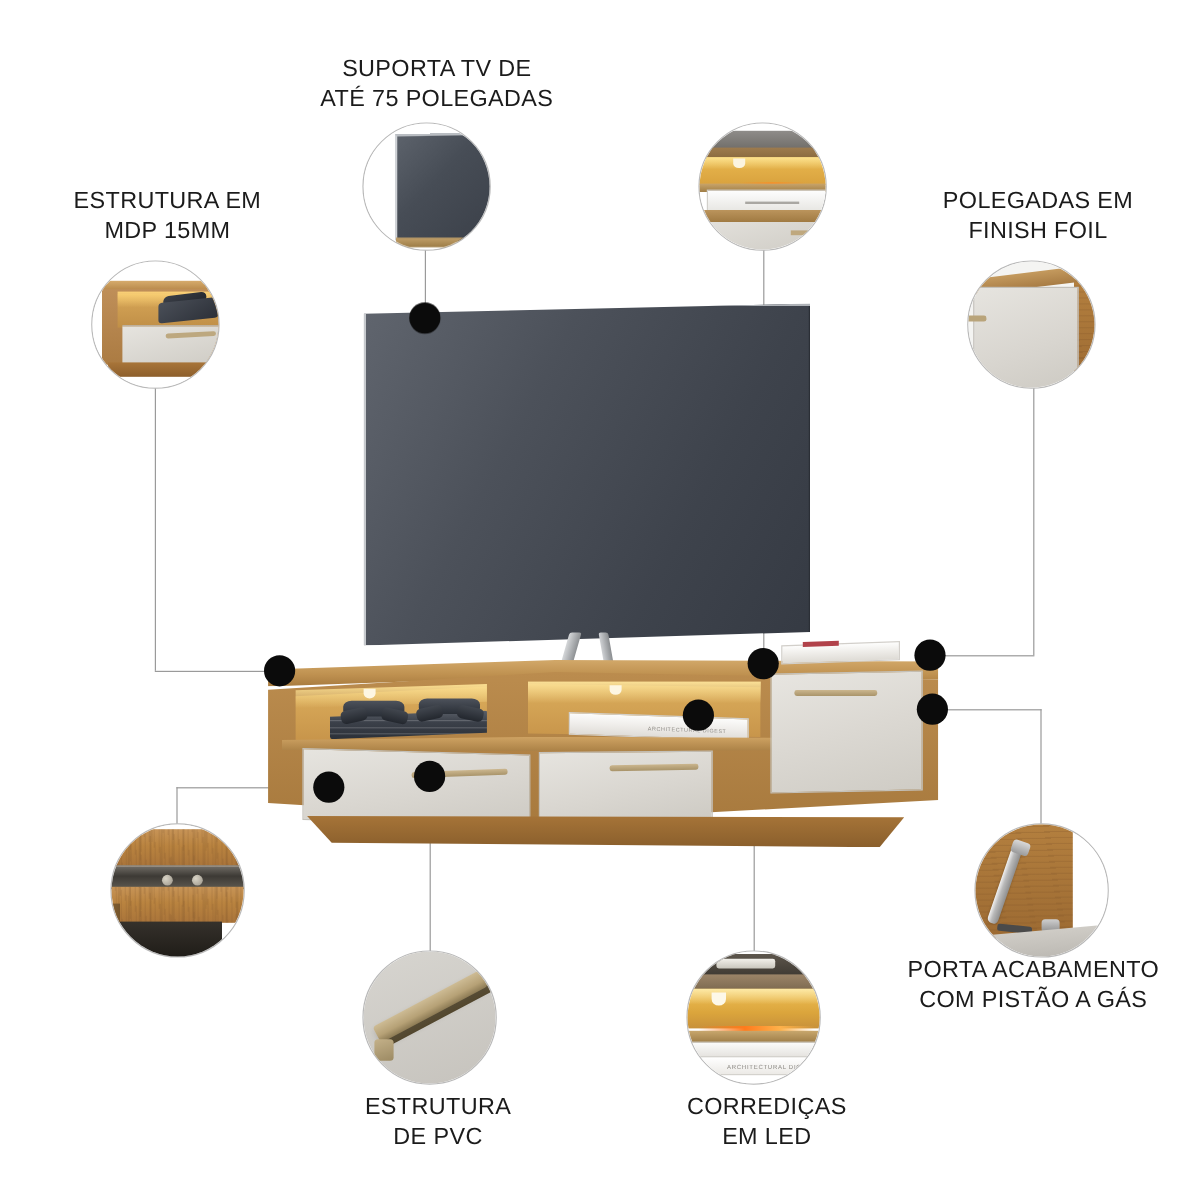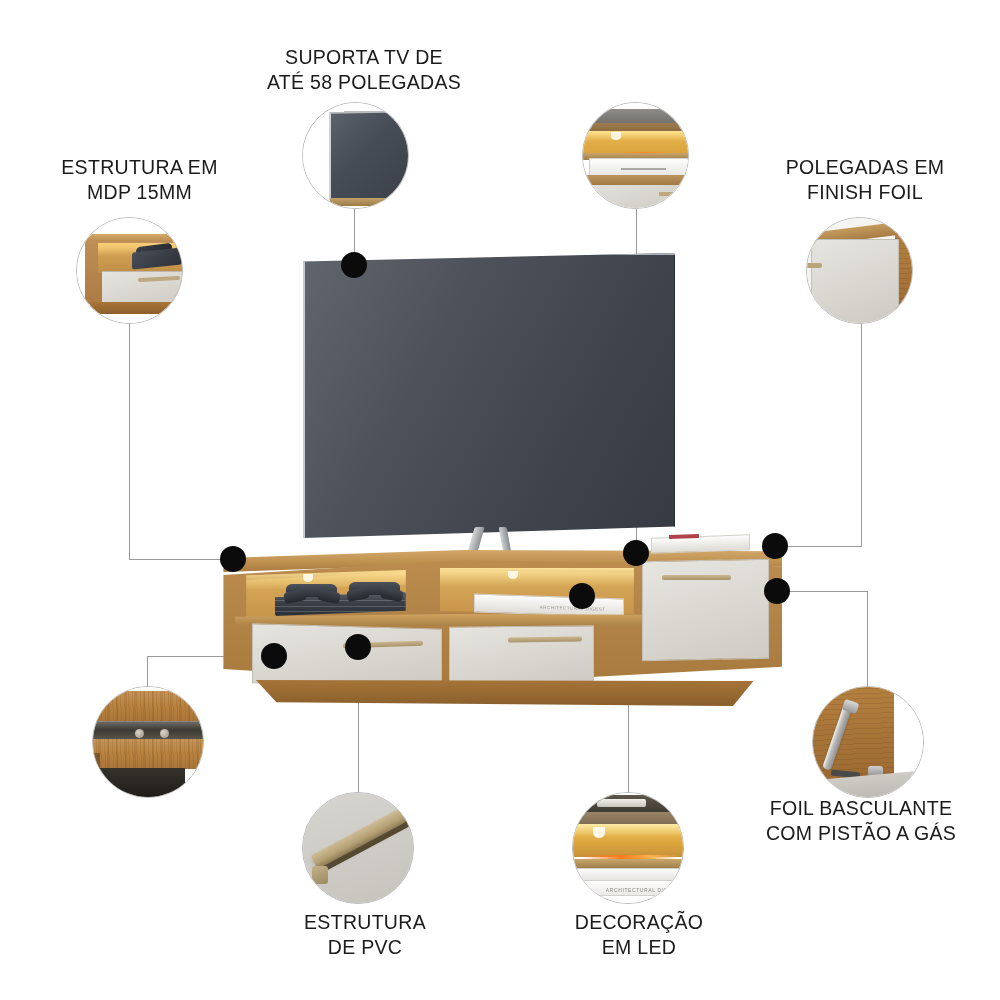--- a/index.html
+++ b/index.html
@@ -525,23 +525,23 @@
   <div class="dot" style="left:623px;top:540px;"></div>
   <div class="dot" style="left:762px;top:533px;"></div>
   <div class="dot" style="left:261px;top:643px;"></div>
   <div class="dot" style="left:345px;top:634px;"></div>
   <div class="dot" style="left:569px;top:583px;"></div>
   <div class="dot" style="left:764px;top:578px;"></div>
 
   <div class="label" style="left:32px;top:155px;width:215px;">ESTRUTURA EM
 MDP 15MM</div>
   <div class="label" style="left:258px;top:45px;width:212px;">SUPORTA TV DE
-ATÉ 58 POLEGADAS</div>
+ATÉ 75 POLEGADAS</div>
   <div class="label" style="left:760px;top:155px;width:210px;">POLEGADAS EM
 FINISH FOIL</div>
   <div class="label" style="left:272px;top:910px;width:186px;">ESTRUTURA
 DE PVC</div>
-  <div class="label" style="left:541px;top:910px;width:196px;">DECORAÇÃO
+  <div class="label" style="left:541px;top:910px;width:196px;">CORREDIÇAS
 EM LED</div>
-  <div class="label" style="left:745px;top:796px;width:232px;">FOIL BASCULANTE
+  <div class="label" style="left:745px;top:796px;width:232px;">PORTA ACABAMENTO
 COM PISTÃO A GÁS</div>
 
 </div>
 
 </body></html>

